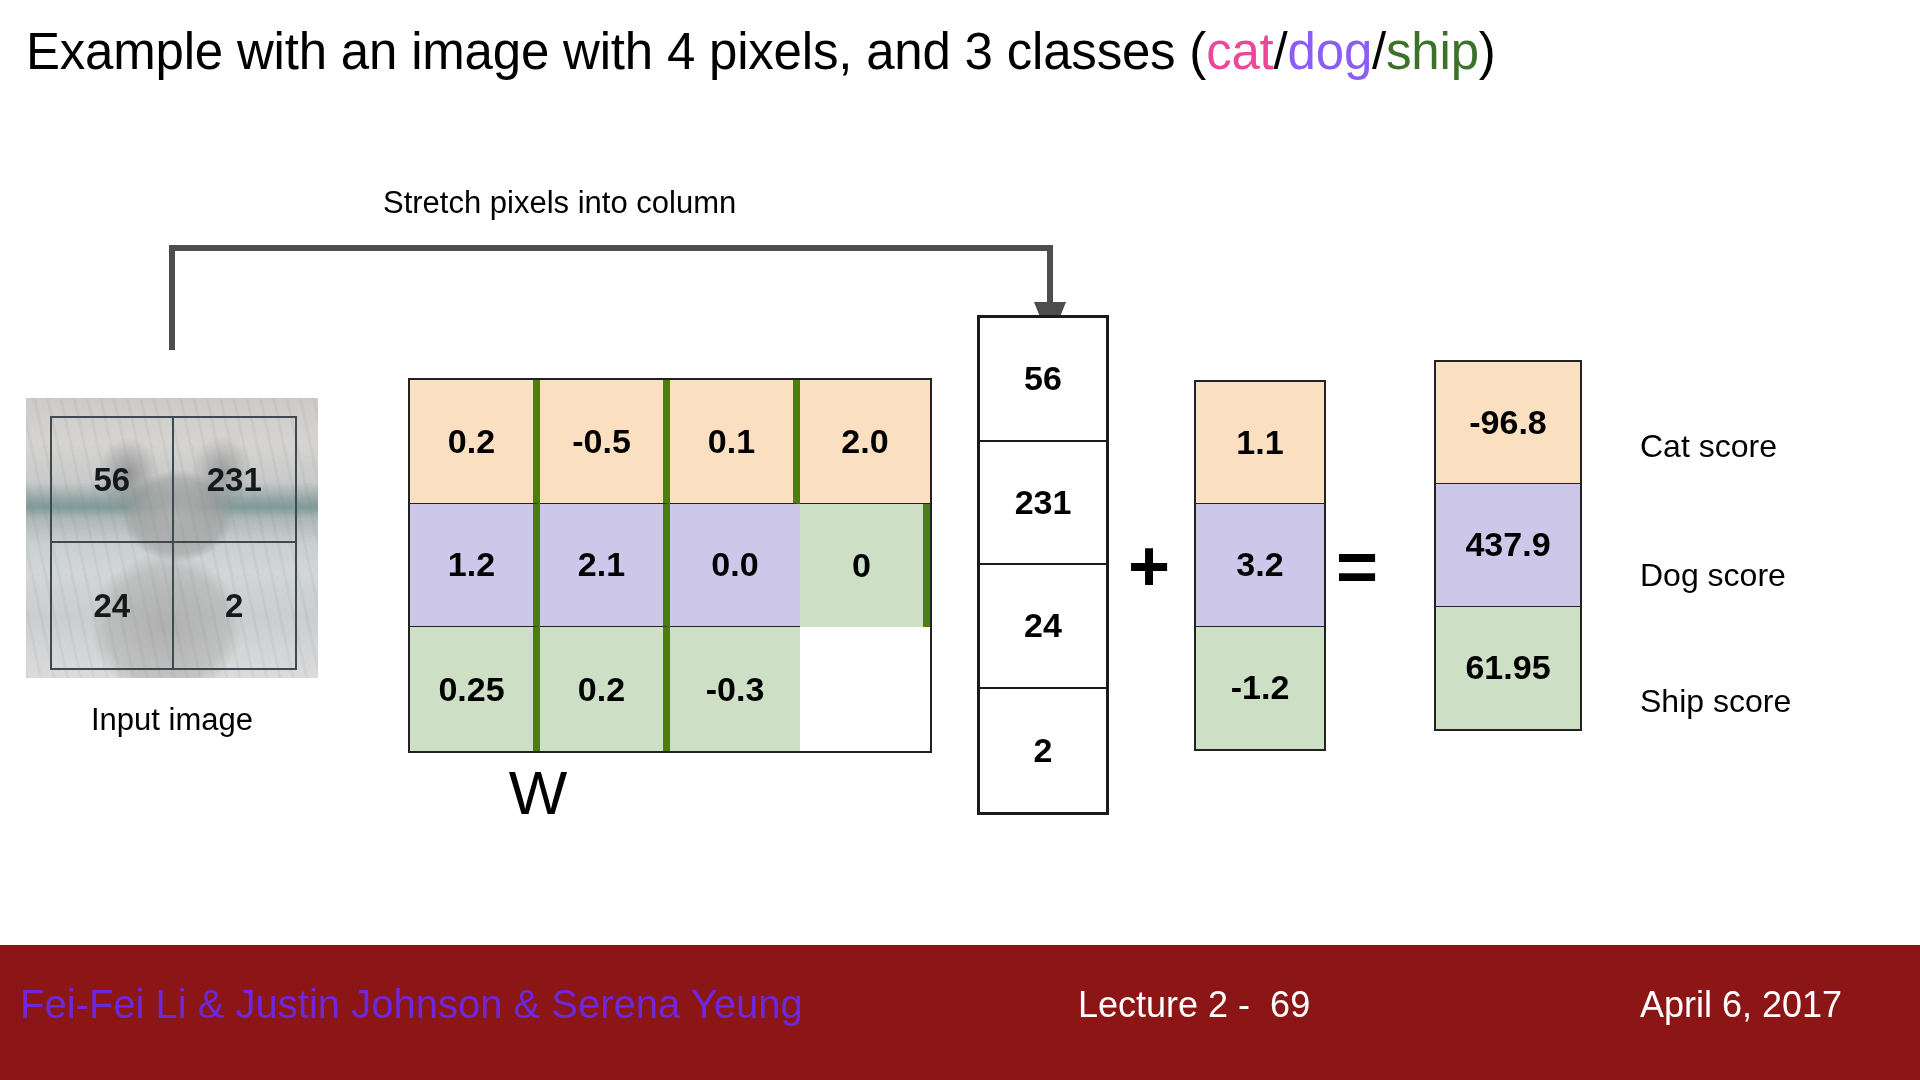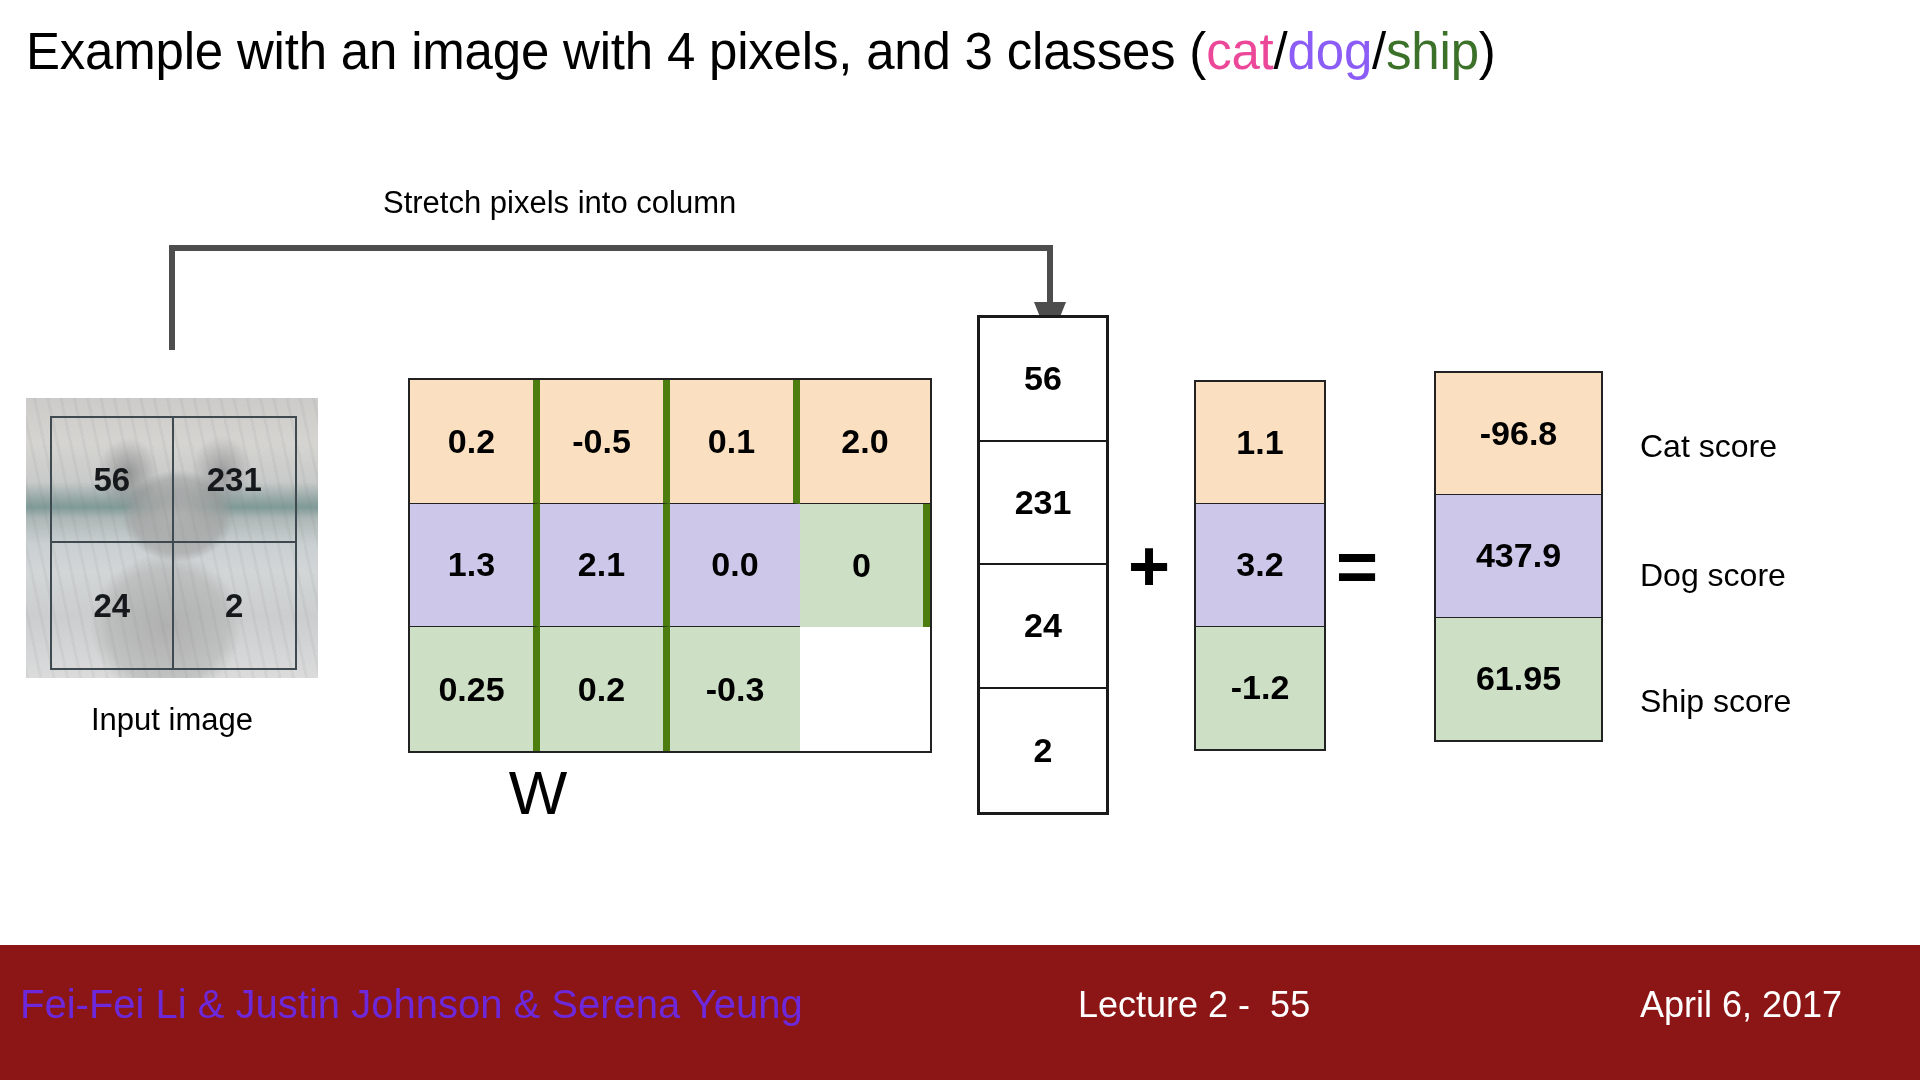--- a/index.html
+++ b/index.html
@@ -229,22 +229,22 @@
     font-weight: bold;
     border-bottom: 1px solid #222222;
     box-sizing: border-box;
   }
   #b-vector .b-cell.lastrow { border-bottom: none; }
 
   
   #scores-vector {
     position: absolute;
     left: 1434px;
-    top: 371px;
-    width: 169px;
+    top: 360px;
+    width: 148px;
     height: 371px;
     display: grid;
     grid-template-rows: repeat(3, 1fr);
     border: 2px solid #222222;
     box-sizing: border-box;
   }
   #scores-vector .s-cell {
     display: flex;
     align-items: center;
     justify-content: center;
@@ -346,21 +346,21 @@
   </div>
 </div>
 <div id="input-image-label">Input image</div>
 
 <div id="w-matrix">
   <div class="w-cell row-cat">0.2</div>
   <div class="w-cell row-cat">-0.5</div>
   <div class="w-cell row-cat">0.1</div>
   <div class="w-cell row-cat lastcol">2.0</div>
 
-  <div class="w-cell row-dog">1.3</div>
+  <div class="w-cell row-dog">1.2</div>
   <div class="w-cell row-dog">2.1</div>
   <div class="w-cell row-dog lastcol">0.0</div>
 
   <div class="w-cell row-ship lastrow">0</div>
   <div class="w-cell row-ship lastrow">0.25</div>
   <div class="w-cell row-ship lastrow">0.2</div>
   <div class="w-cell row-ship lastrow lastcol">-0.3</div>
 </div>
 <div id="w-label">W</div>
 
@@ -390,15 +390,15 @@
 <div class="score-label" id="score-label-dog">Dog score</div>
 <div class="score-label" id="score-label-ship">Ship score</div>
 
 <div id="stanford-logo">
   <span class="logo-top">Stanford</span>
   <span class="logo-bottom">University</span>
 </div>
 <div id="footer-bar"></div>
 <div id="footer-authors">Fei-Fei Li &amp; Justin Johnson &amp; Serena Yeung</div>
 <div id="footer-lecture">
-  <span>Lecture 2 -</span>&nbsp;&nbsp;<span>55</span>
+  <span>Lecture 2 -</span>&nbsp;&nbsp;<span>69</span>
 </div>
 <div id="footer-date">April 6, 2017</div>
 
 </body></html>

